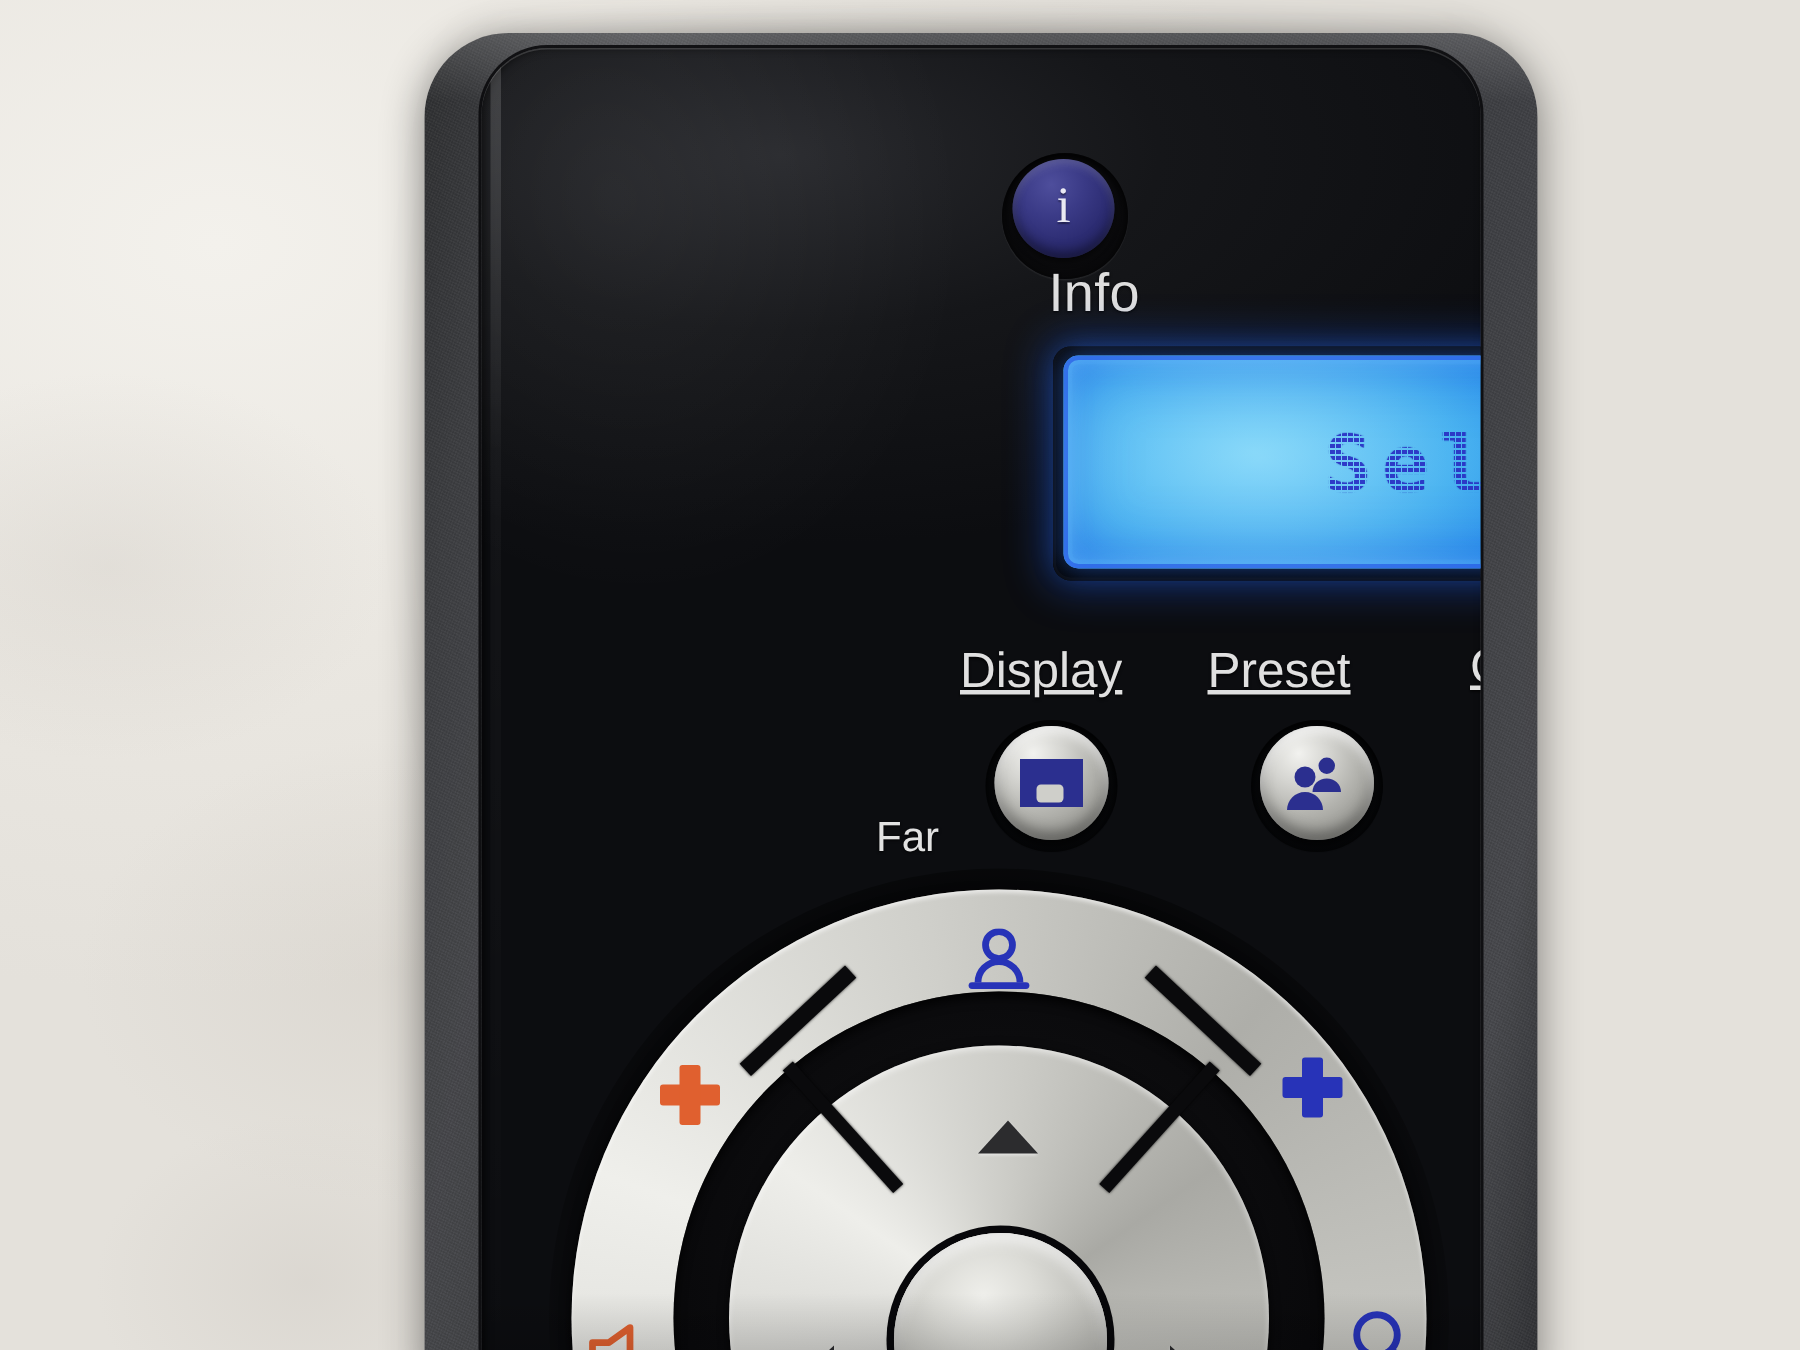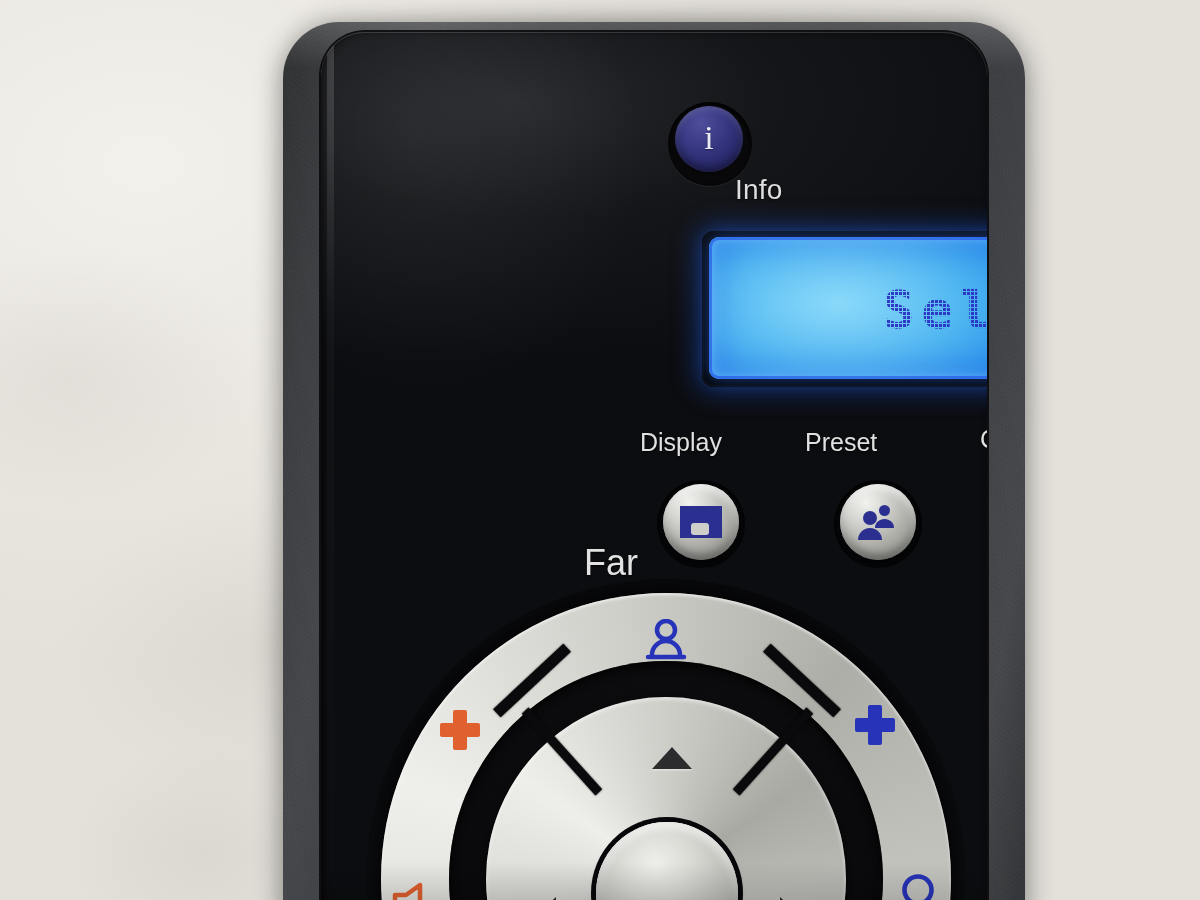--- a/index.html
+++ b/index.html
@@ -92,22 +92,22 @@
     display:flex;align-items:center;justify-content:center;
   }
   .info-glyph{
     color:#e9e9f3;font-size:34px;line-height:1;font-weight:400;
     font-family:"Liberation Serif",serif;
     text-shadow:0 1px 1px rgba(0,0,0,.4);
     transform:translateY(-1px);
   }
 
   .lbl{
-    position:absolute;color:#dedede;font-size:28px;letter-spacing:.2px;
-    text-shadow:0 1px 2px rgba(0,0,0,.85);white-space:nowrap;margin-left:36px;
+    position:absolute;color:#dedede;font-size:36px;letter-spacing:.2px;
+    text-shadow:0 1px 2px rgba(0,0,0,.85);white-space:nowrap;
   }
   .lbl-info{left:378px;top:142px;}
 
   
   .lcd-frame{
     position:absolute;left:381px;top:199px;width:592px;height:156px;border-radius:12px;
     background:linear-gradient(180deg,#0a0a0c,#040405);
     box-shadow:inset 0 0 0 2px #0b0b0d, 0 0 26px 6px rgba(30,90,230,.40);
   }
   .lcd{
@@ -140,22 +140,23 @@
     -webkit-mask-image:repeating-linear-gradient(to right, #000 0 3px, transparent 3px 4px),
                 repeating-linear-gradient(to bottom, #000 0 3px, transparent 3px 4px);
     -webkit-mask-composite:source-in;
     mask-image:repeating-linear-gradient(to right, #000 0 3px, transparent 3px 4px),
                repeating-linear-gradient(to bottom, #000 0 3px, transparent 3px 4px);
     mask-composite:intersect;
   }
 
   
   .fn-label{
-    position:absolute;color:#e0e0e0;font-size:25px;white-space:nowrap;
+    position:absolute;color:#e0e0e0;font-size:33px;white-space:nowrap;
     text-shadow:0 1px 2px rgba(0,0,0,.8);
+    text-decoration:underline;
   }
   .fn-well{
     position:absolute;width:88px;height:88px;border-radius:50%;
     background:radial-gradient(circle at 50% 38%, #141519 0%, #07080a 62%, #030304 100%);
     box-shadow:inset 0 4px 8px rgba(0,0,0,.95);
   }
   .fn-btn{
     position:absolute;width:76px;height:76px;border-radius:50%;
     background:
       radial-gradient(circle at 34% 24%, #f2f2ef 0%, #d5d5d1 26%, #b4b4af 52%, #9a9a95 74%, #86867f 92%, #6f6f69 100%);
@@ -223,21 +224,21 @@
     border-top:20px solid transparent;border-bottom:20px solid transparent;
     border-right:22px solid #2c2c2e;
   }
   .arrow-right{
     left:414px;top:318px;
     border-top:20px solid transparent;border-bottom:20px solid transparent;
     border-left:22px solid #2c2c2e;
   }
 
   .far-label{
-    position:absolute;left:646px;top:519px;color:#e2e2e2;font-size:36px;
+    position:absolute;left:646px;top:519px;color:#e2e2e2;font-size:28px;
     text-shadow:0 1px 2px rgba(0,0,0,.85);
   }
 
   
   .bottom-fade{
     position:absolute;left:0;right:0;bottom:0;height:60px;
     background:linear-gradient(180deg, rgba(0,0,0,0), rgba(0,0,0,.22));
     pointer-events:none;
   }
 </style>

